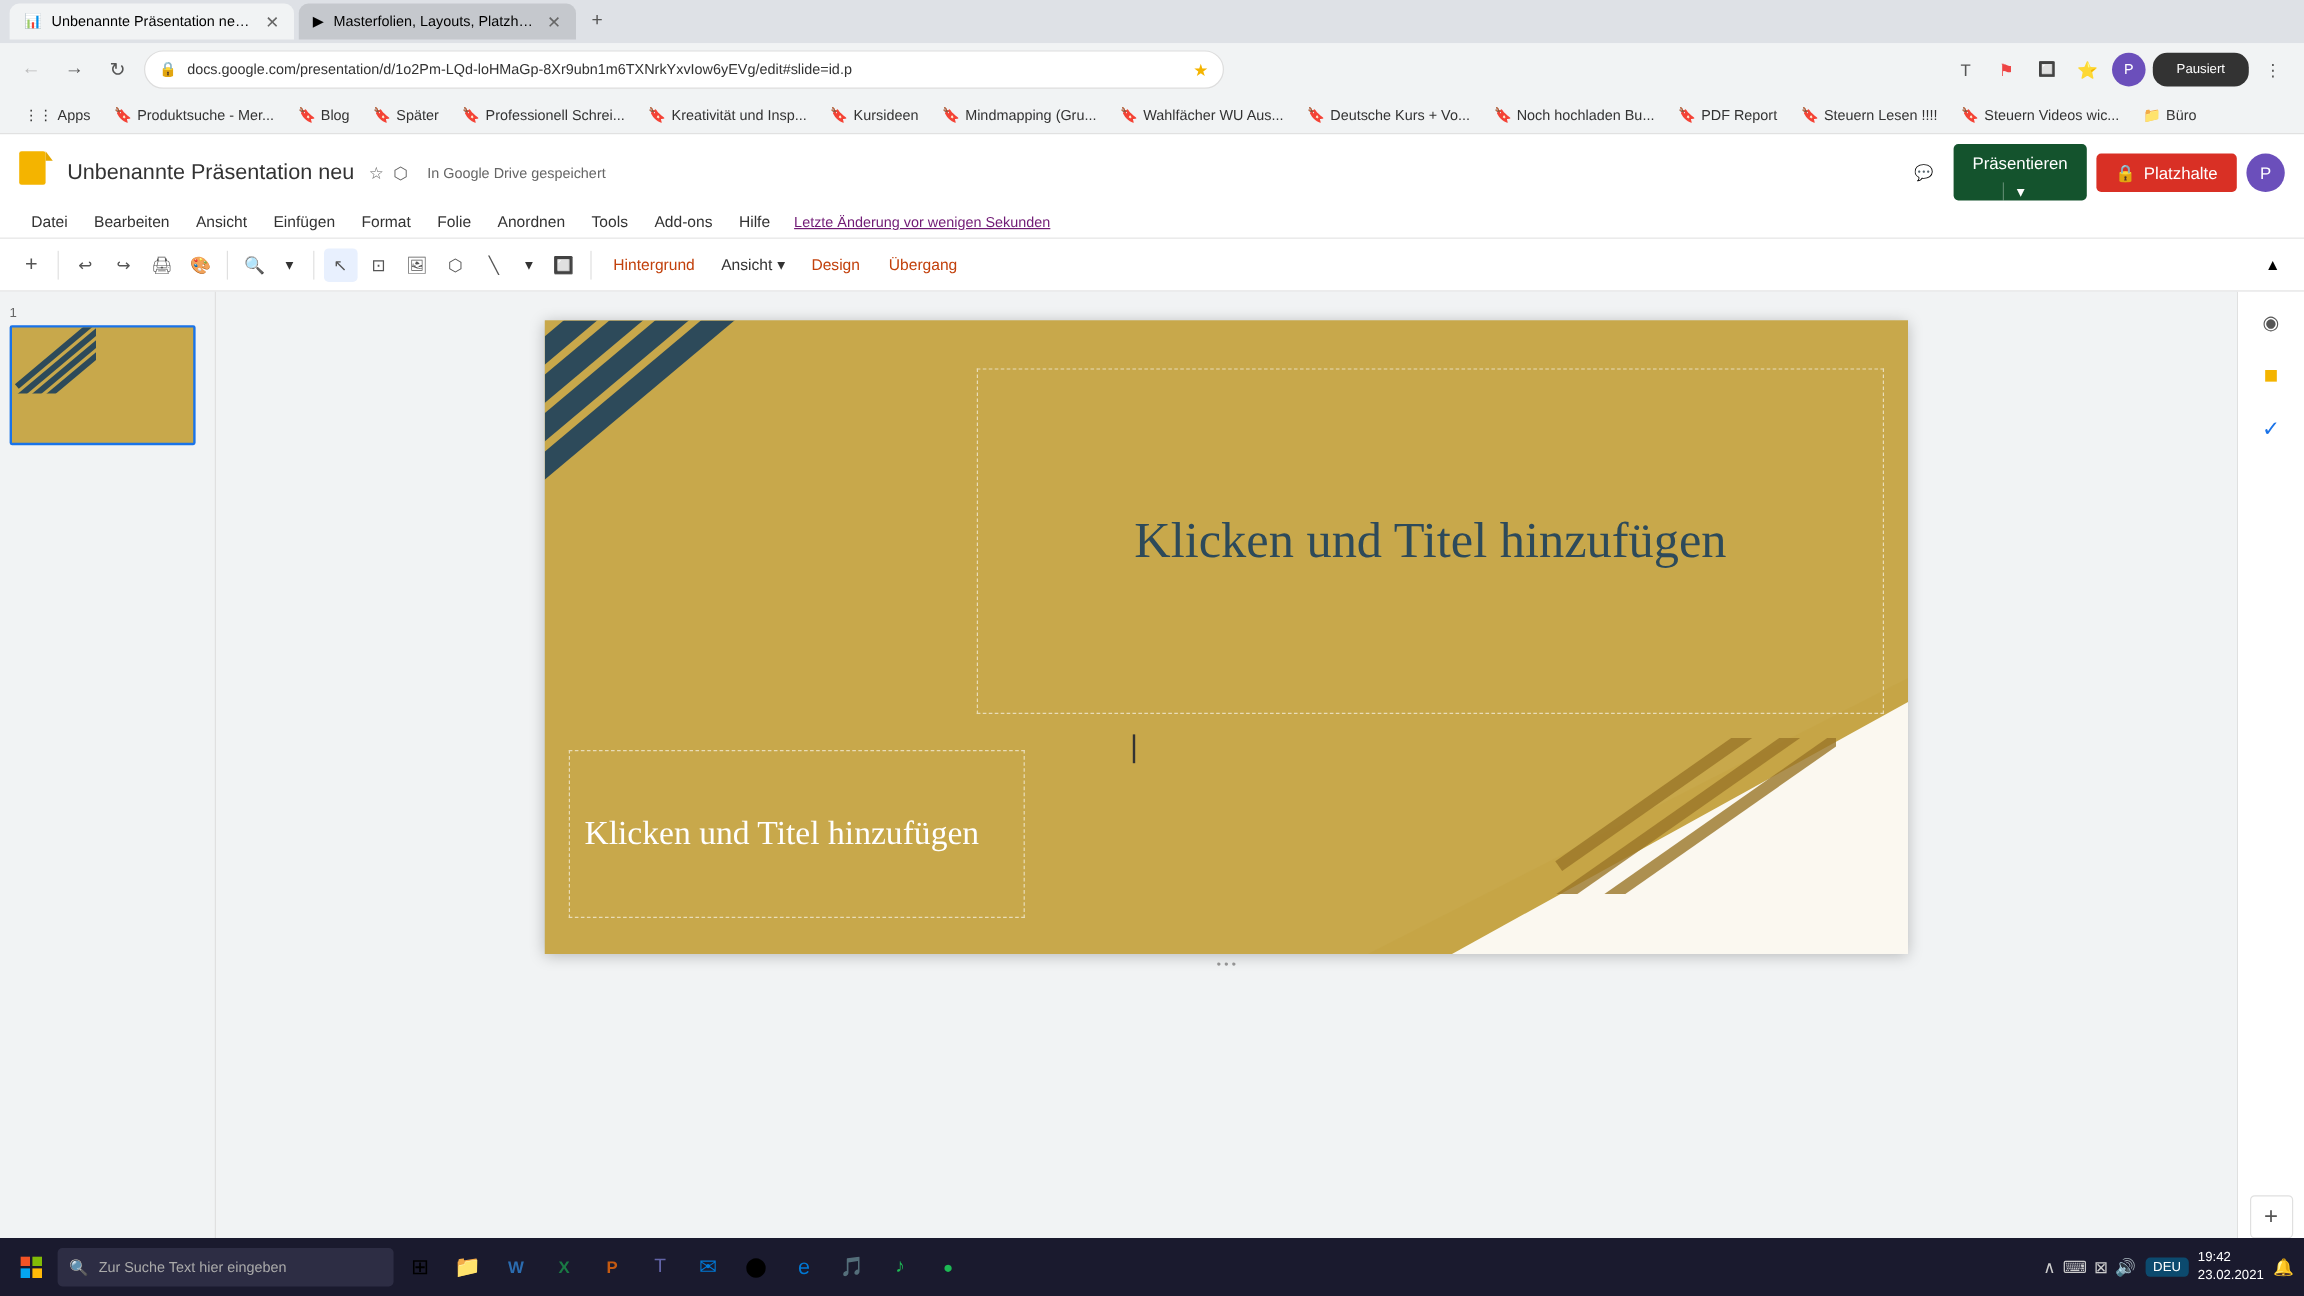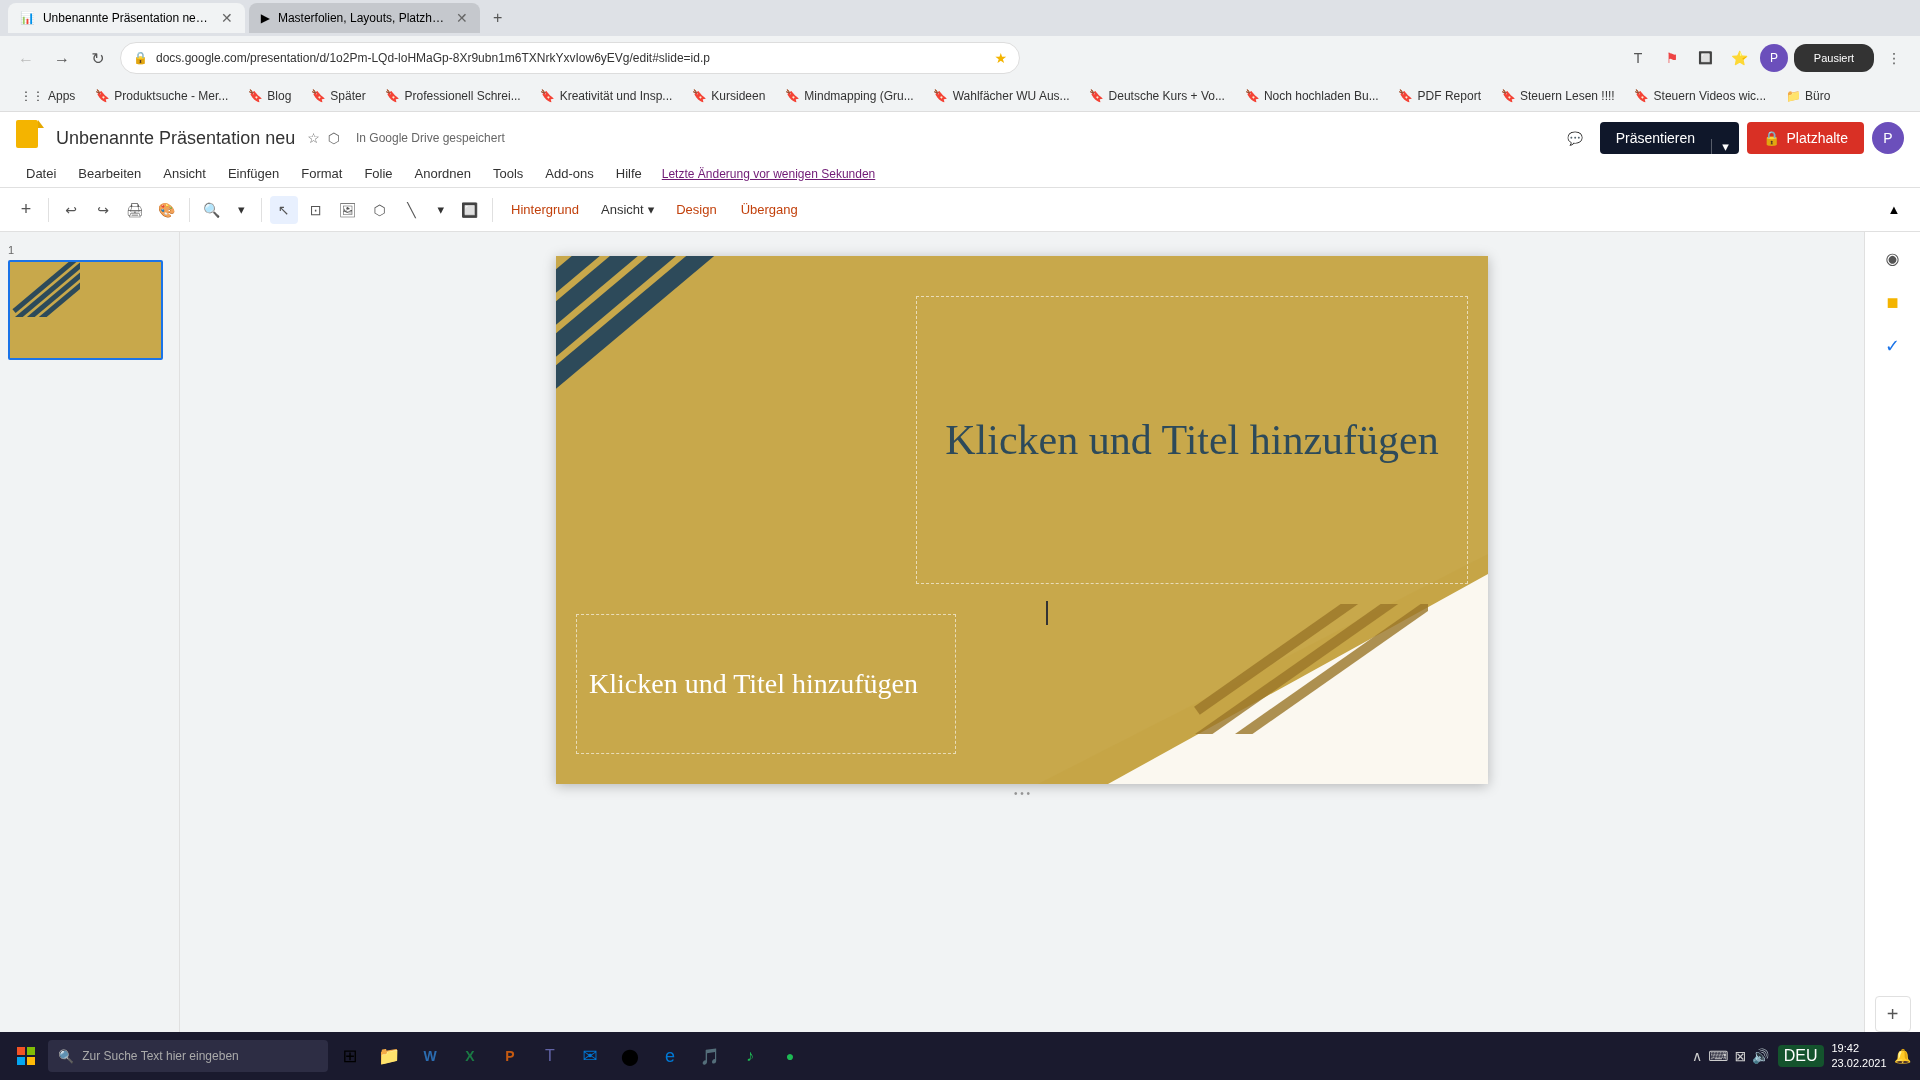--- a/index.html
+++ b/index.html
@@ -32,21 +32,21 @@
     .slides-title-row { display: flex; align-items: center; gap: 12px; margin-bottom: 4px; }
     .slides-logo { width: 28px; height: 36px; position: relative; }
     .slides-logo-shape { width: 22px; height: 28px; background: #f4b400; border-radius: 2px; position: relative; }
     .slides-logo-shape::after { content: ''; position: absolute; top: 0; right: -6px; width: 0; height: 0; border-style: solid; border-width: 8px 0 0 6px; border-color: transparent transparent transparent #e5a800; }
     .doc-title { font-size: 18px; color: #333; }
     .title-icons { display: flex; align-items: center; gap: 8px; }
     .title-icon { color: #666; font-size: 14px; cursor: pointer; }
     .save-status { font-size: 12px; color: #666; margin-left: 8px; }
     .header-actions { display: flex; align-items: center; gap: 8px; margin-left: auto; }
     .comment-btn { width: 32px; height: 32px; display: flex; align-items: center; justify-content: center; border-radius: 50%; cursor: pointer; color: #555; }
-    .present-btn-group { display: flex; align-items: flex-end; background: #0f172a; border-radius: 4px; }
+    .present-btn-group { display: flex; align-items: center; background: #14532d; border-radius: 4px; flex-direction: column; }
     .present-btn { padding: 8px 16px; color: #fff; font-size: 14px; cursor: pointer; }
     .present-dropdown { width: 28px; display: flex; align-items: center; justify-content: center; color: #fff; border-left: 1px solid rgba(255,255,255,0.3); cursor: pointer; }
     .share-btn { background: #d93025; color: #fff; padding: 8px 16px; border-radius: 4px; font-size: 14px; cursor: pointer; display: flex; align-items: center; gap: 6px; }
     .avatar { width: 32px; height: 32px; border-radius: 50%; background: #6b4fbb; display: flex; align-items: center; justify-content: center; color: #fff; font-size: 14px; cursor: pointer; }
 
     
     .menu-bar { display: flex; align-items: center; gap: 2px; padding: 2px 0; }
     .menu-item { padding: 4px 10px; font-size: 13px; color: #333; cursor: pointer; border-radius: 4px; }
     .last-saved { font-size: 12px; color: #701a75; margin-left: 8px; text-decoration: underline; cursor: pointer; }
 
@@ -63,21 +63,21 @@
 
     
     .slide-panel { width: 180px; background: #f1f3f4; padding: 12px 8px; overflow-y: auto; border-right: 1px solid #e0e0e0; }
     .slide-thumb-container { position: relative; }
     .slide-number { font-size: 11px; color: #666; margin-bottom: 4px; }
     .slide-thumb { width: 155px; height: 100px; background: #c8a84b; border: 2px solid #1a73e8; border-radius: 2px; position: relative; overflow: hidden; cursor: pointer; }
 
     
     .canvas-area { flex: 1; background: #f1f3f4; display: flex; flex-direction: column; align-items: center; overflow: auto; position: relative; }
     .slide-wrapper { margin: 24px auto; position: relative; }
-    .slide-canvas { width: 932px; height: 528px; background: #c8a84b; position: relative; overflow: hidden; box-shadow: 0 2px 12px rgba(0,0,0,0.25); cursor: default; }
+    .slide-canvas { width: 1136px; height: 528px; background: #c8a84b; position: relative; overflow: hidden; box-shadow: 0 2px 12px rgba(0,0,0,0.25); cursor: default; }
 
     
     .slide-bg { width: 100%; height: 100%; position: absolute; top: 0; left: 0; background: #c8a84b; }
 
     
     .deco-stripes-tl { position: absolute; top: 0; left: 0; width: 260px; height: 200px; overflow: hidden; }
     .deco-stripe { position: absolute; background: #2d4a5a; height: 18px; width: 400px; transform-origin: 0 0; }
 
     
     .title-box { position: absolute; top: 40px; left: 360px; right: 20px; bottom: 200px; border: 1px dashed rgba(255,255,255,0.6); display: flex; align-items: center; justify-content: center; }
@@ -109,21 +109,21 @@
     .taskbar-search { flex: 0 0 280px; height: 32px; background: #2d2d44; border-radius: 4px; display: flex; align-items: center; padding: 0 10px; gap: 8px; color: #aaa; font-size: 12px; cursor: pointer; }
     .taskbar-apps { display: flex; align-items: center; gap: 4px; }
     .taskbar-app { width: 36px; height: 36px; display: flex; align-items: center; justify-content: center; border-radius: 4px; cursor: pointer; font-size: 18px; }
     .taskbar-right { margin-left: auto; display: flex; align-items: center; gap: 8px; color: #fff; font-size: 11px; }
     .taskbar-time { text-align: left; }
     .taskbar-time div { line-height: 1.4; }
     .sys-icons { display: flex; align-items: center; gap: 6px; }
     .sys-icon { color: #ccc; font-size: 14px; cursor: pointer; }
 
     
-    .lang-badge { background: #14532d; color: #fff; padding: 2px 6px; border-radius: 4px; font-size: 16px; }
+    .lang-badge { background: #0c4a6e; color: #fff; padding: 2px 6px; border-radius: 4px; font-size: 11px; }
   </style>
 </head>
 <body>
 
 <div>
 
   <div class="tab-bar">
     <div class="tab active">
       <span style="font-size:12px;">📊</span>
       <span class="tab-title">Unbenannte Präsentation neu ...</span>

